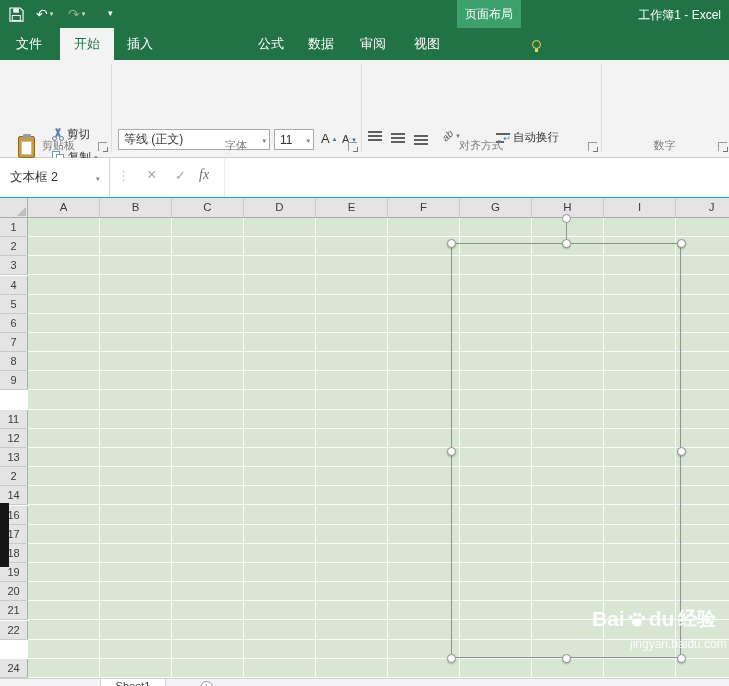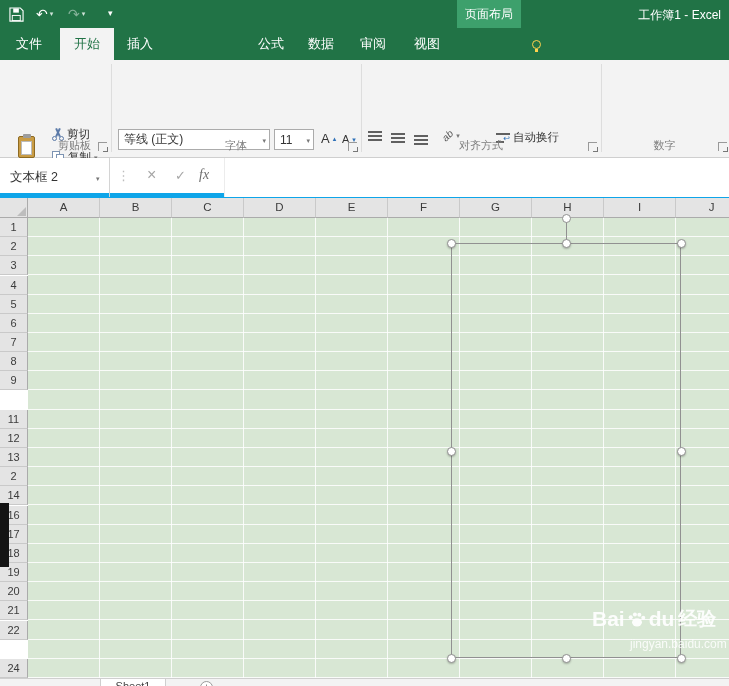--- a/index.html
+++ b/index.html
@@ -132,21 +132,21 @@
 #number-format-combo{left:608px;top:69px;width:115px}
 #currency-button{left:612px;top:103px}
 .cur-icon{position:relative;width:17px;height:10px;border:1px solid #6f8f6f;background:#fff;flex:none}
 .cur-icon i{position:absolute;left:5px;top:2px;width:5px;height:5px;border:1px solid #6f8f6f;border-radius:50%}
 #percent-button{left:650px;top:102px;font-size:12px;color:#444}
 #comma-button{left:672px;top:99px;font-size:14px;color:#444}
 #increase-decimal-button{left:694px;top:105px;font-size:8px;color:#444;white-space:nowrap}
 #decrease-decimal-button{left:715px;top:105px;font-size:8px;color:#444;white-space:nowrap}
 
 
-#formula-bar{position:absolute;left:0;top:158px;width:100%;height:40px;background:#fff;border-bottom:5px solid #0ea5e9}
+#formula-bar{position:absolute;left:0;top:158px;width:100%;height:40px;background:#fff;border-bottom:1px solid #0ea5e9}
 #name-box{position:absolute;left:0;top:0;width:110px;height:39px;border-right:1px solid #d4d4d4;font-size:12.5px;color:#333;display:flex;align-items:center;padding-left:10px}
 #name-box-arrow{position:absolute;left:96px;top:17px}
 #fb-dots{position:absolute;left:117px;top:10px;color:#bdbdbd;font-size:13px}
 #cancel-button{position:absolute;left:147px;top:8px;font-size:16px;color:#a6a6a6}
 #enter-button{position:absolute;left:175px;top:10px;font-size:13px;color:#a6a6a6}
 #fx-button{position:absolute;left:199px;top:9px;font-family:"Liberation Serif",serif;font-style:italic;font-size:14px;color:#6f6f6f}
 #formula-input{position:absolute;left:224px;top:0;right:0;height:39px;border-left:1px solid #ececec;background:#fff}
 
 
 #select-all{position:absolute;left:0;top:198px;width:28px;height:20px;background:#e4e4e4;border-right:1px solid #ababab;border-bottom:1px solid #ababab}
@@ -245,21 +245,21 @@
       <span class="rtext">复制</span>
       <span class="dn">▾</span>
     </div>
     <div class="rbtn" id="format-painter-button">
       <span class="fp-icon">
           <span class="fp-head"></span>
           <span class="fp-handle"></span>
         </span>
       <span class="rtext">格式刷</span>
     </div>
-    <div class="glabel" style="left:16px;width:117px">剪贴板</div>
+    <div class="glabel" style="left:0;width:117px">剪贴板</div>
     <span class="launcher" style="left:98px"></span>
     <div class="gsep" style="left:111px"></div>
 
     <div class="combo" id="font-name-combo">
       <span>等线 (正文)</span>
       <span class="dn">▾</span>
     </div>
     <div class="combo" id="font-size-combo">
       <span>11</span>
       <span class="dn">▾</span>

